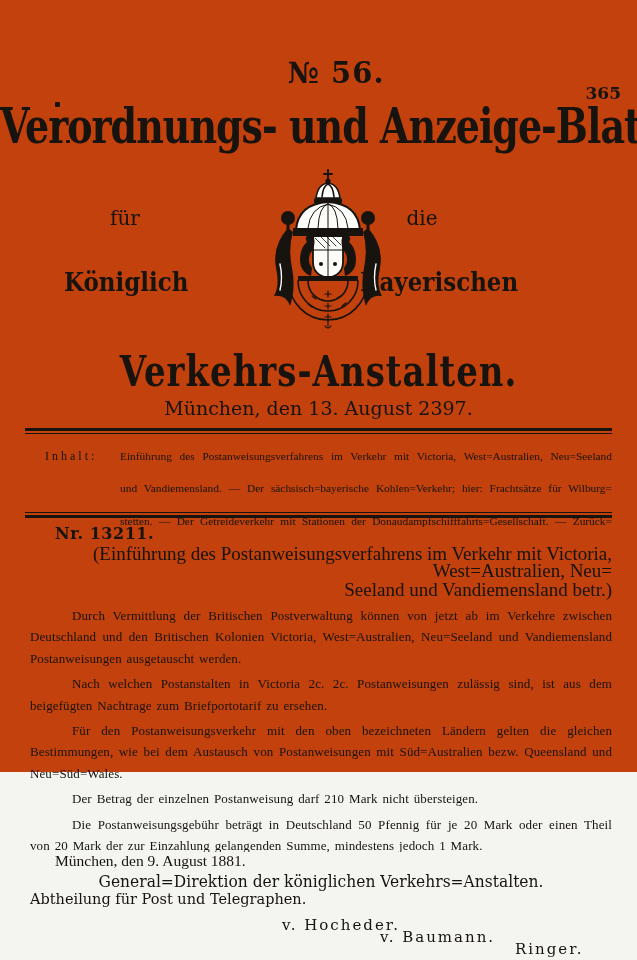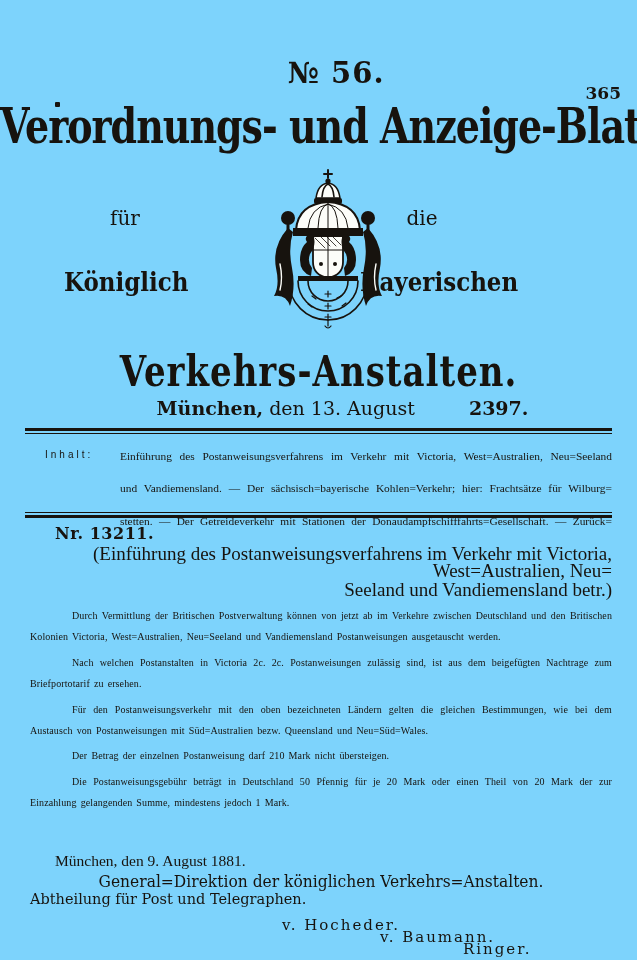--- a/index.html
+++ b/index.html
@@ -1,18 +1,18 @@
 <!DOCTYPE html>
 <html><head>
 <meta charset="utf-8">
 <style>
   html,body{margin:0;padding:0;}
   body{width:637px;height:960px;overflow:hidden;background:#f4f4f0;}
   .page{
-    position:relative;width:637px;height:960px;background:#7dd3fc;color:#17130e;
+    position:relative;width:637px;height:772px;background:#c2410c;color:#17130e;
     font-family:"Liberation Serif",serif;
   }
   
   .issue-no{
     position:absolute;top:56px;left:36px;width:600px;text-align:center;
     font-family:"DejaVu Serif",serif;font-weight:bold;font-size:29px;letter-spacing:1px;
   }
   .page-no{
     position:absolute;top:63px;right:16px;
     font-family:"DejaVu Serif",serif;font-weight:bold;font-size:17px;margin-top:20px;
@@ -31,52 +31,52 @@
   .arms{position:absolute;top:168px;left:262px;width:132px;height:178px;}
   .paper-title{
     position:absolute;top:346px;left:0;width:637px;text-align:center;
     font-family:"DejaVu Serif",serif;font-weight:bold;font-size:34px;letter-spacing:1px;
     transform:scaleY(1.25);transform-origin:top center;white-space:nowrap;
   }
   .dateline{
     position:absolute;top:397px;left:0;width:637px;text-align:center;
     font-size:19px;font-family:"DejaVu Serif",serif;
   }
-  .dateline .b{font-weight:bold;margin-left:48px;}
+  .dateline .b{font-weight:normal;}
   .rule{position:absolute;left:25px;right:25px;height:0;}
   .rule-1{top:428px;border-top:3px solid #17130e;border-bottom:1px solid #17130e;height:2px;}
   .rule-2{top:512px;border-top:1px solid #17130e;border-bottom:3px solid #17130e;height:2px;}
   
   .inhalt-label{
-    position:absolute;top:449px;left:45px;font-size:10px;letter-spacing:3px;
-    font-family:Liberation Sans, sans-serif;white-space:nowrap;
+    position:absolute;top:449px;left:45px;font-size:12px;letter-spacing:3px;
+    font-family:Liberation Serif, serif;white-space:nowrap;
   }
   .inhalt-text{
     position:absolute;top:448px;left:120px;width:492px;
     font-size:11.4px;line-height:16.2px;font-family:"Liberation Serif",serif;
   }
   .justline{text-align:justify;}
   .justline::after{content:"";display:inline-block;width:100%;height:0;}
   
   .article{position:absolute;top:524px;left:30px;width:582px;height:328px;overflow:hidden;}
   .art-no{font-size:16px;font-weight:bold;font-family:"DejaVu Serif",serif;padding-left:25px;letter-spacing:.5px;}
   .subject{width:100%;text-align:right;font-size:19px;line-height:17px;margin-top:2px;}
   .body-par{margin:4px 0 4px;text-indent:42px;text-align:justify;
-    font-size:10px;line-height:21.4px;word-spacing:1.5px;letter-spacing:.1px;}
+    font-size:13px;line-height:21.4px;word-spacing:1.5px;letter-spacing:.1px;}
   .body-par.first{margin-top:7px;}
   
   .closing{position:absolute;top:852px;left:30px;width:582px;}
   .place-date{font-size:15.5px;padding-left:25px;}
   .sig-org{width:100%;text-align:center;font-weight:normal;font-size:15.5px;
     font-family:"DejaVu Serif",serif;transform:scaleY(1.05);transform-origin:top center;margin-top:2px;}
   .sig-dept{width:100%;text-align:left;font-size:14.5px;font-family:"DejaVu Serif",serif;margin-top:1px;}
   .signer{position:absolute;font-size:15px;letter-spacing:2px;font-family:"DejaVu Serif",serif;white-space:nowrap;}
   .signer-1{top:916px;left:282px;}
   .signer-2{top:928px;left:380px;}
-  .signer-3{top:940px;left:463px;}
+  .signer-3{top:940px;left:515px;}
   .speck{position:absolute;background:#17130e;border-radius:1px;}
 </style>
 </head>
 <body>
 
 <div class="page">
 
   <div class="issue-no">№ 56.</div>
   <div class="page-no">365</div>
   <div class="masthead">Verordnungs- und Anzeige-Blatt</div>

